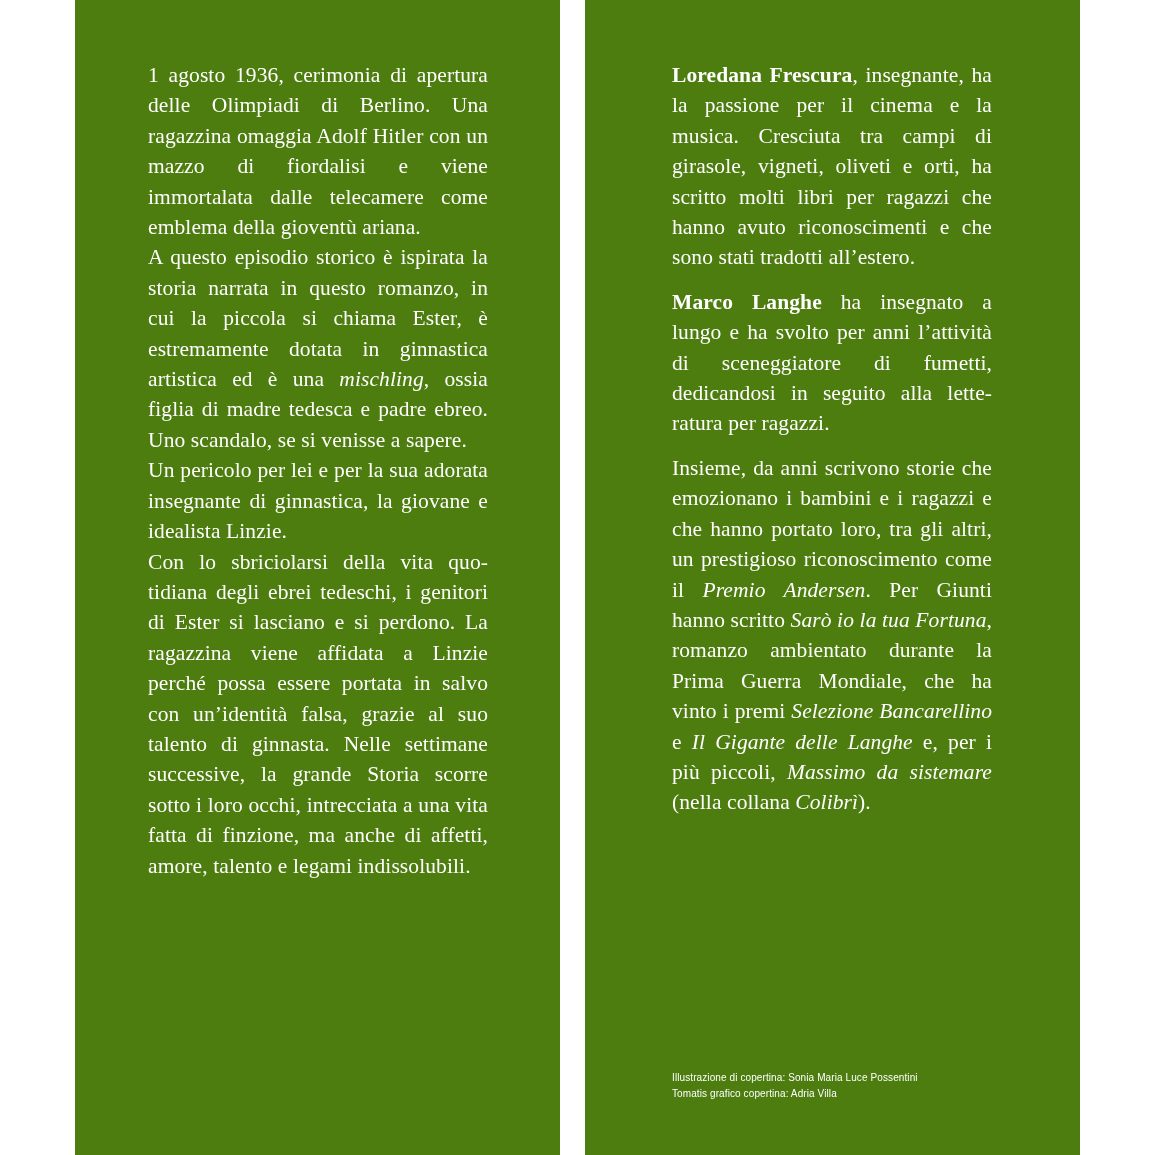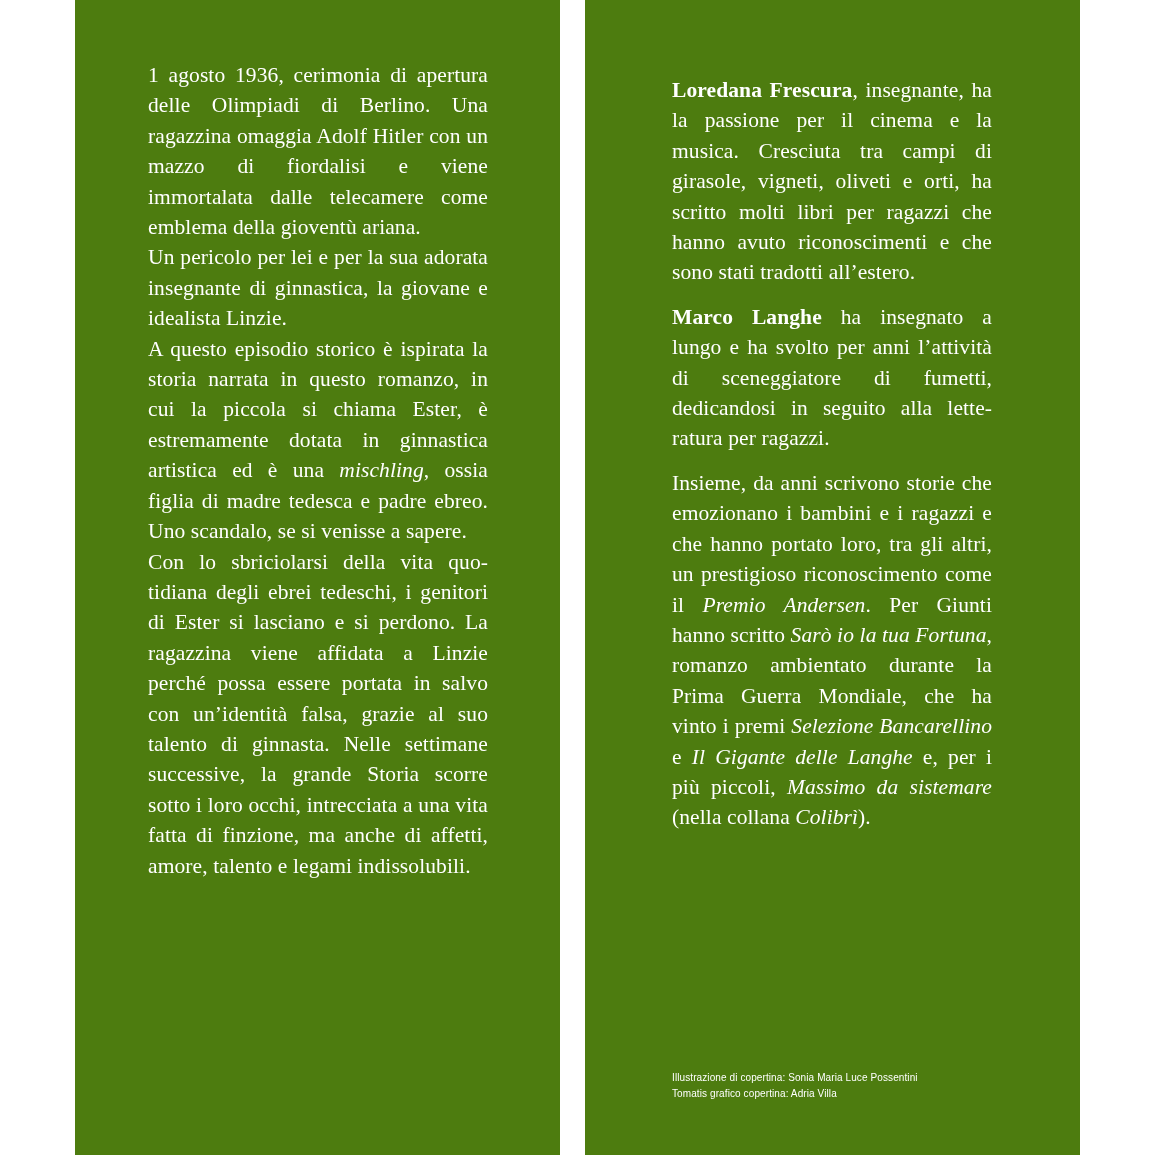--- a/index.html
+++ b/index.html
@@ -58,21 +58,20 @@
     text-justify: inter-word;
     letter-spacing: 0.1px;
     hyphens: manual;
   }
   p.body + p.body {
     margin-top: 0;
   }
   .right-inner p.body {
     font-size: 21.5px;
     line-height: 30.4px;
-    margin-top: 15px;
   }
   .right-inner p.body + p.body {
     margin-top: 14px;
   }
   em {
     font-style: italic;
   }
   strong {
     font-weight: bold;
   }
@@ -91,22 +90,22 @@
   }
 </style>
 </head>
 <body>
 
 <div class="page">
 
   <div class="panel panel-left">
     <div class="col-inner left-inner">
       <p class="body">1 agosto 1936, cerimonia di aper­tura delle Olimpiadi di Berlino. Una ragazzina omaggia Adolf Hitler con un mazzo di fiordalisi e viene immortalata dalle tele­camere come emblema della gio­ventù ariana.</p>
+      <p class="body"><span>A questo episodio storico è ispi­rata la storia narrata in questo ro­manzo, in cui la piccola si chiama Ester, è estremamente dotata in ginnastica artistica ed è una</span> <em>mischling</em><span>, ossia figlia di madre tedesca e padre ebreo. Uno scan­dalo, se si venisse a sapere.</span></p>
       <p class="body">Un pericolo per lei e per la sua adorata insegnante di ginnastica, la giovane e idealista Linzie.</p>
-      <p class="body"><span>A questo episodio storico è ispi­rata la storia narrata in questo ro­manzo, in cui la piccola si chiama Ester, è estremamente dotata in ginnastica artistica ed è una</span> <em>mischling</em><span>, ossia figlia di madre tedesca e padre ebreo. Uno scan­dalo, se si venisse a sapere.</span></p>
       <p class="body">Con lo sbriciolarsi della vita quo­tidiana degli ebrei tedeschi, i genitori di Ester si lasciano e si perdono. La ragazzina viene affi­data a Linzie perché possa essere portata in salvo con un’identità falsa, grazie al suo talento di gin­nasta. Nelle settimane succes­sive, la grande Storia scorre sotto i loro occhi, intrecciata a una vita fatta di finzione, ma anche di af­fetti, amore, talento e legami in­dissolubili.</p>
     </div>
   </div>
 
   <div class="panel panel-right">
     <div class="col-inner right-inner">
       <p class="body"><strong>Loredana Frescura</strong><span>, insegnante, ha la passione per il cinema e la musica. Cresciuta tra campi di girasole, vigneti, oliveti e orti, ha scritto molti libri per ragazzi che hanno avuto riconoscimenti e che sono stati tradotti all’estero.</span></p>
       <p class="body"><strong>Marco Langhe</strong><span> ha insegnato a lungo e ha svolto per anni l’atti­vità di sceneggiatore di fumetti, dedicandosi in seguito alla lette­ratura per ragazzi.</span></p>
       <p class="body"><span>Insieme, da anni scrivono storie che emozionano i bambini e i ra­gazzi e che hanno portato loro, tra gli altri, un prestigioso riconosci­mento come il </span><em>Premio Andersen</em><span>. Per Giunti hanno scritto </span><em>Sarò io la tua Fortuna</em><span>, romanzo am­bientato durante la Prima Guerra Mondiale, che ha vinto i premi </span><em>Selezione Bancarellino</em><span> e </span><em>Il Gigan­te delle Langhe</em><span> e, per i più piccoli, </span><em>Massimo da sistemare</em><span> (nella col­lana </span><em>Colibrì</em><span>).</span></p>
     </div>

